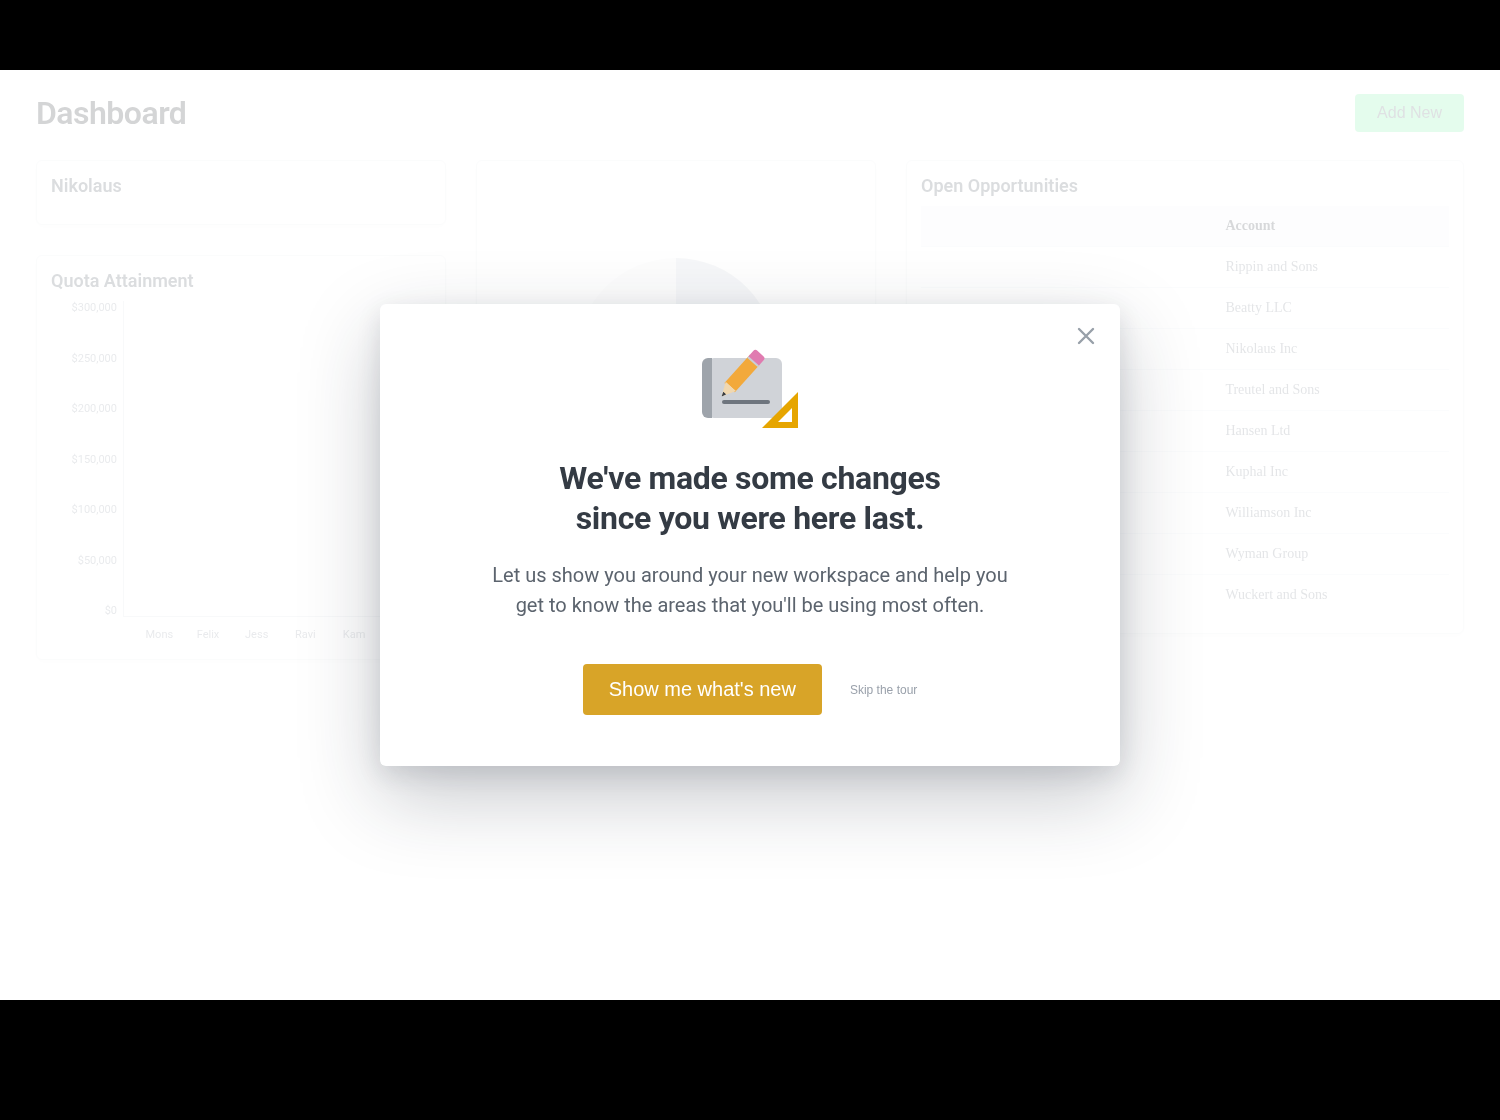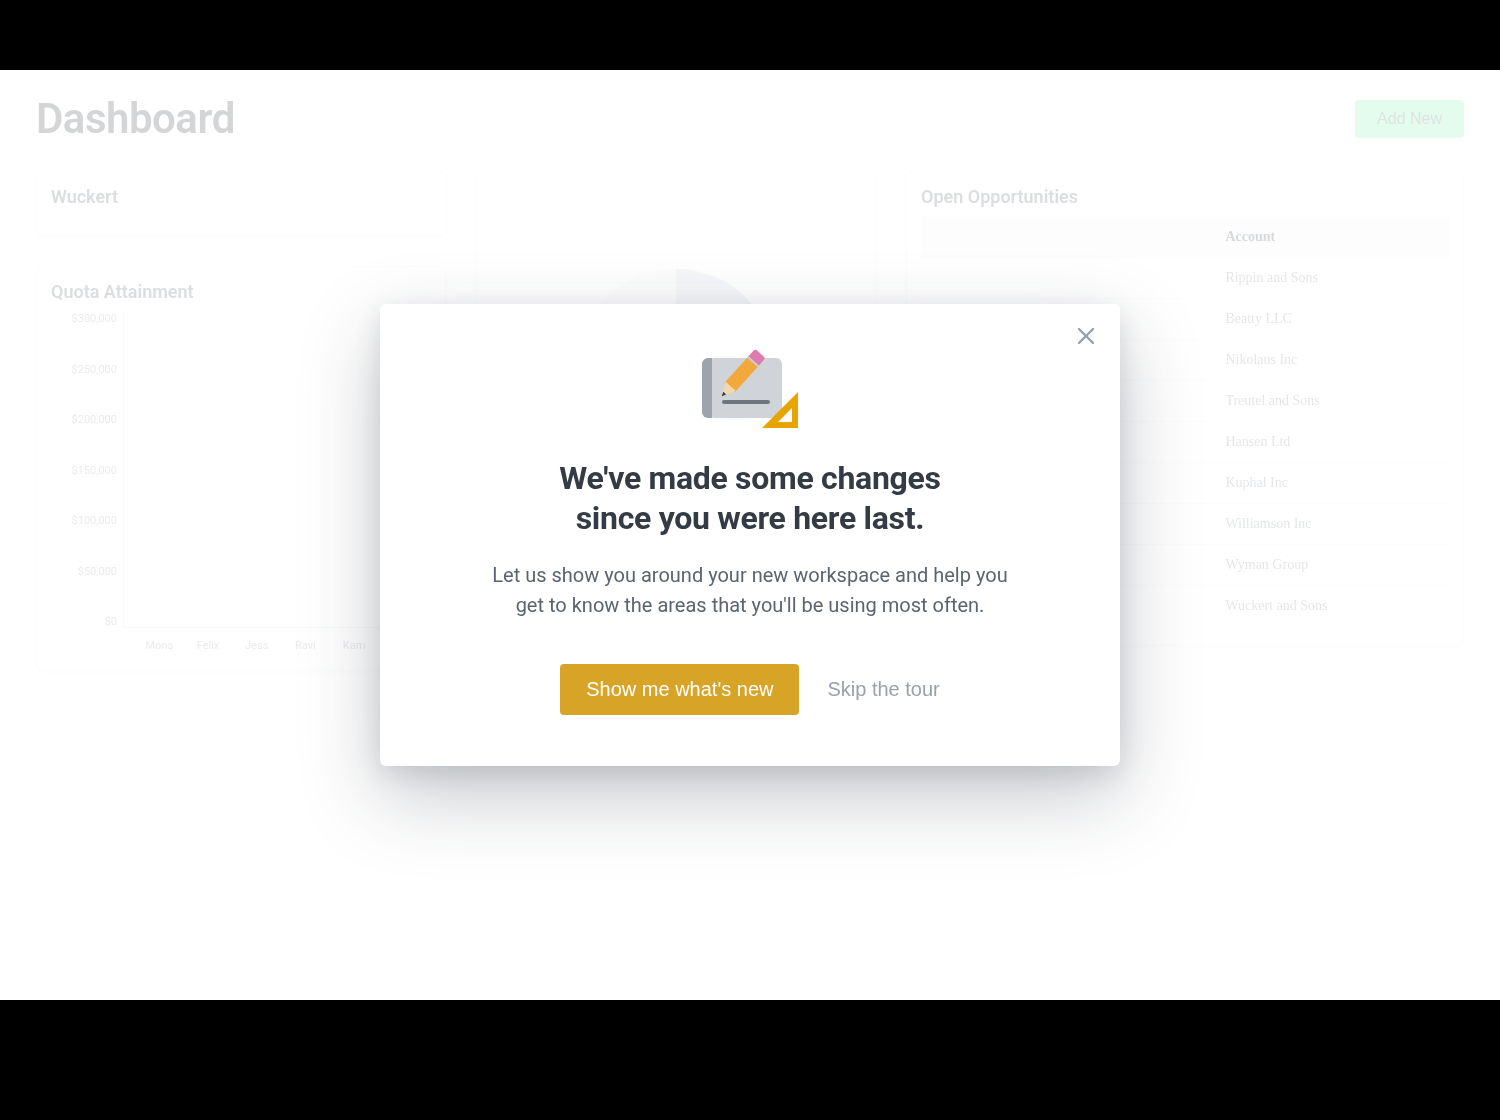--- a/index.html
+++ b/index.html
@@ -9,21 +9,21 @@
   .letterbox-bottom { height:120px; }
   .app {
     position: relative;
     width:1500px; height:930px; background:#fff; overflow:hidden;
   }
   .page {
     position:absolute; inset:0; background:#fff;
     padding: 24px 36px 0 36px;
   }
   .page-header { display:flex; justify-content:space-between; align-items:center; margin-bottom:28px; }
-  .page-title { font-size:42px; font-weight:600; color:#3b3f44; letter-spacing:-0.5px; }
+  .page-title { font-size:32px; font-weight:600; color:#3b3f44; letter-spacing:-0.5px; }
   .btn-add {
     background:#86efac; color:#6f7681; border:none; border-radius:4px;
     font-size:16px; padding:10px 22px; font-weight:500;
   }
   .panels { display:flex; gap:30px; }
   .col-left { flex:0 0 410px; display:flex; flex-direction:column; gap:30px; }
   .col-mid { flex:0 0 400px; }
   .col-right { flex:1; }
   .card {
     background:#fff; border:1px solid #eceff2; border-radius:6px;
@@ -134,42 +134,42 @@
   }
   .modal-body {
     font-size:20px; color:#5c646e; line-height:1.5; max-width:520px; margin:0 auto 44px auto;
   }
   .modal-actions { display:flex; gap:28px; align-items:center; justify-content:center; }
   .btn-primary {
     background:#d8a428; color:#fff; border:none; border-radius:4px;
     font-size:20px; font-weight:500; padding:14px 26px; cursor:pointer;
   }
   .btn-link {
-    background:none; border:none; color:#9aa1ab; font-size:20px; cursor:pointer;
+    background:none; border:none; color:#9aa1ab; font-size:12px; cursor:pointer;
   }
 </style>
 </head>
 <body>
 
 <div class="letterbox-top"></div>
 
 <div class="app">
 
   <div class="page">
     <div class="page-header">
       <h1 class="page-title">Dashboard</h1>
       <button class="btn-add">Add New</button>
     </div>
 
     <div class="panels">
 
       <div class="col-left">
 
         <div class="card">
-          <div class="card-title">Wuckert</div>
+          <div class="card-title">Nikolaus</div>
         </div>
 
         <div class="card">
           <div class="card-title">Quota Attainment</div>
           <div class="bar-chart">
             <div class="bar-y-ticks">
               <span>$300,000</span>
               <span>$250,000</span>
               <span>$200,000</span>
               <span>$150,000</span>

